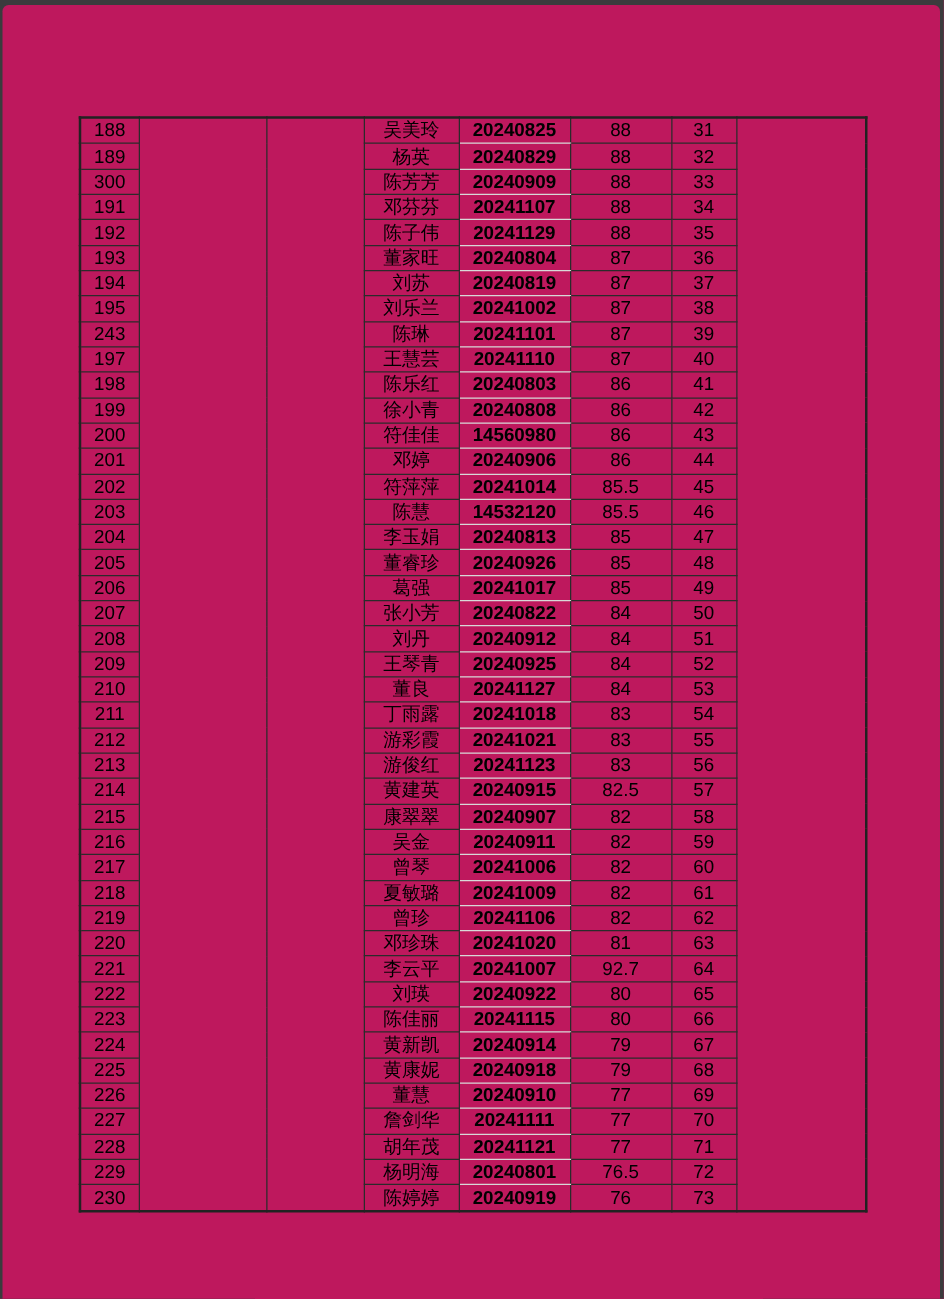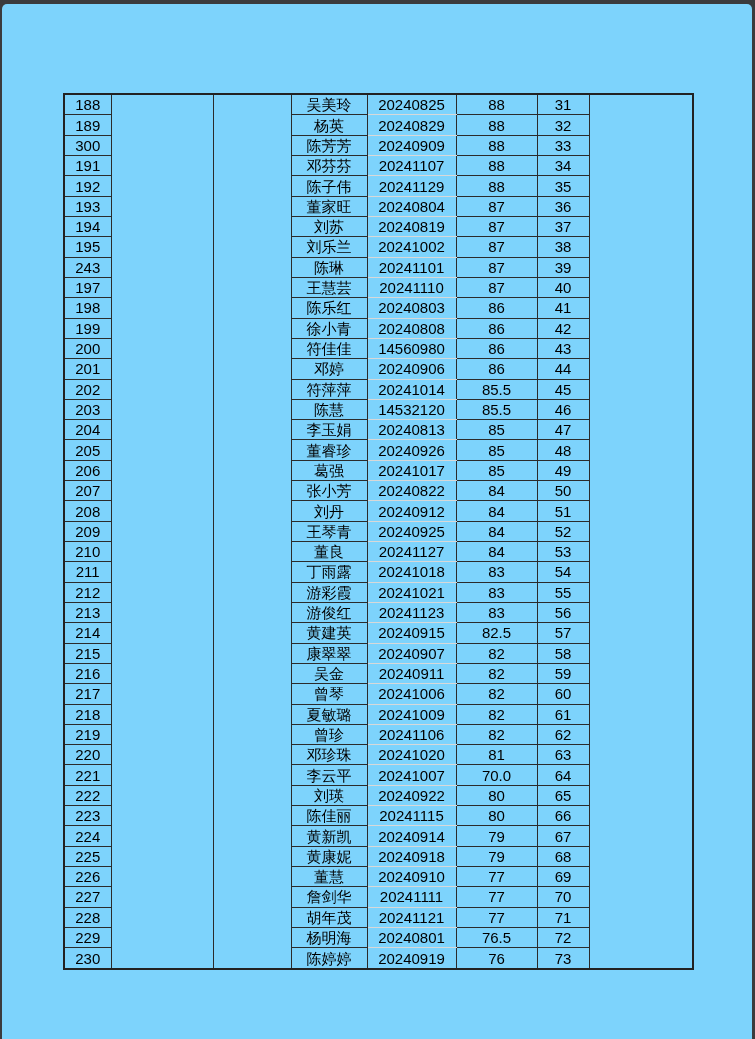--- a/index.html
+++ b/index.html
@@ -13,21 +13,21 @@
     background: #3b3b3d; 
     font-family: "Liberation Sans", sans-serif;
     overflow: hidden;
   }
   .page {
     position: absolute;
     left: 2px;
     top: 4px;
     right: 3px;
     bottom: 0;
-    background: #7dd3fc;
+    background: #be185d;
     border-radius: 5px 5px 0 0;
   }
   table.results {
     position: absolute;
     left: 61px;  
     top: 89px;   
     width: 629px;
     height: 877px;
     border-collapse: collapse;
     table-layout: fixed;
@@ -41,20 +41,21 @@
     vertical-align: middle;
     padding: 0;
     overflow: hidden;
     white-space: nowrap;
     line-height: 1;
   }
   
   table.results td.c-date {
     border-top-color: #d8d8d8;
     border-bottom-color: #d8d8d8;
+    font-weight: bold;
   }
   col.w-num    { width: 47px; }
   col.w-blank1 { width: 102px; }
   col.w-blank2 { width: 78px; }
   col.w-name   { width: 76px; }
   col.w-date   { width: 89px; }
   col.w-score  { width: 81px; }
   col.w-rank   { width: 52px; }
   col.w-blank3 { width: 104px; }
 </style>
@@ -305,21 +306,21 @@
           <td class="c-num">220</td>
           <td class="c-name">邓珍珠</td>
           <td class="c-date">20241020</td>
           <td class="c-score">81</td>
           <td class="c-rank">63</td>
         </tr>
         <tr>
           <td class="c-num">221</td>
           <td class="c-name">李云平</td>
           <td class="c-date">20241007</td>
-          <td class="c-score">70.0</td>
+          <td class="c-score">92.7</td>
           <td class="c-rank">64</td>
         </tr>
         <tr>
           <td class="c-num">222</td>
           <td class="c-name">刘瑛</td>
           <td class="c-date">20240922</td>
           <td class="c-score">80</td>
           <td class="c-rank">65</td>
         </tr>
         <tr>

